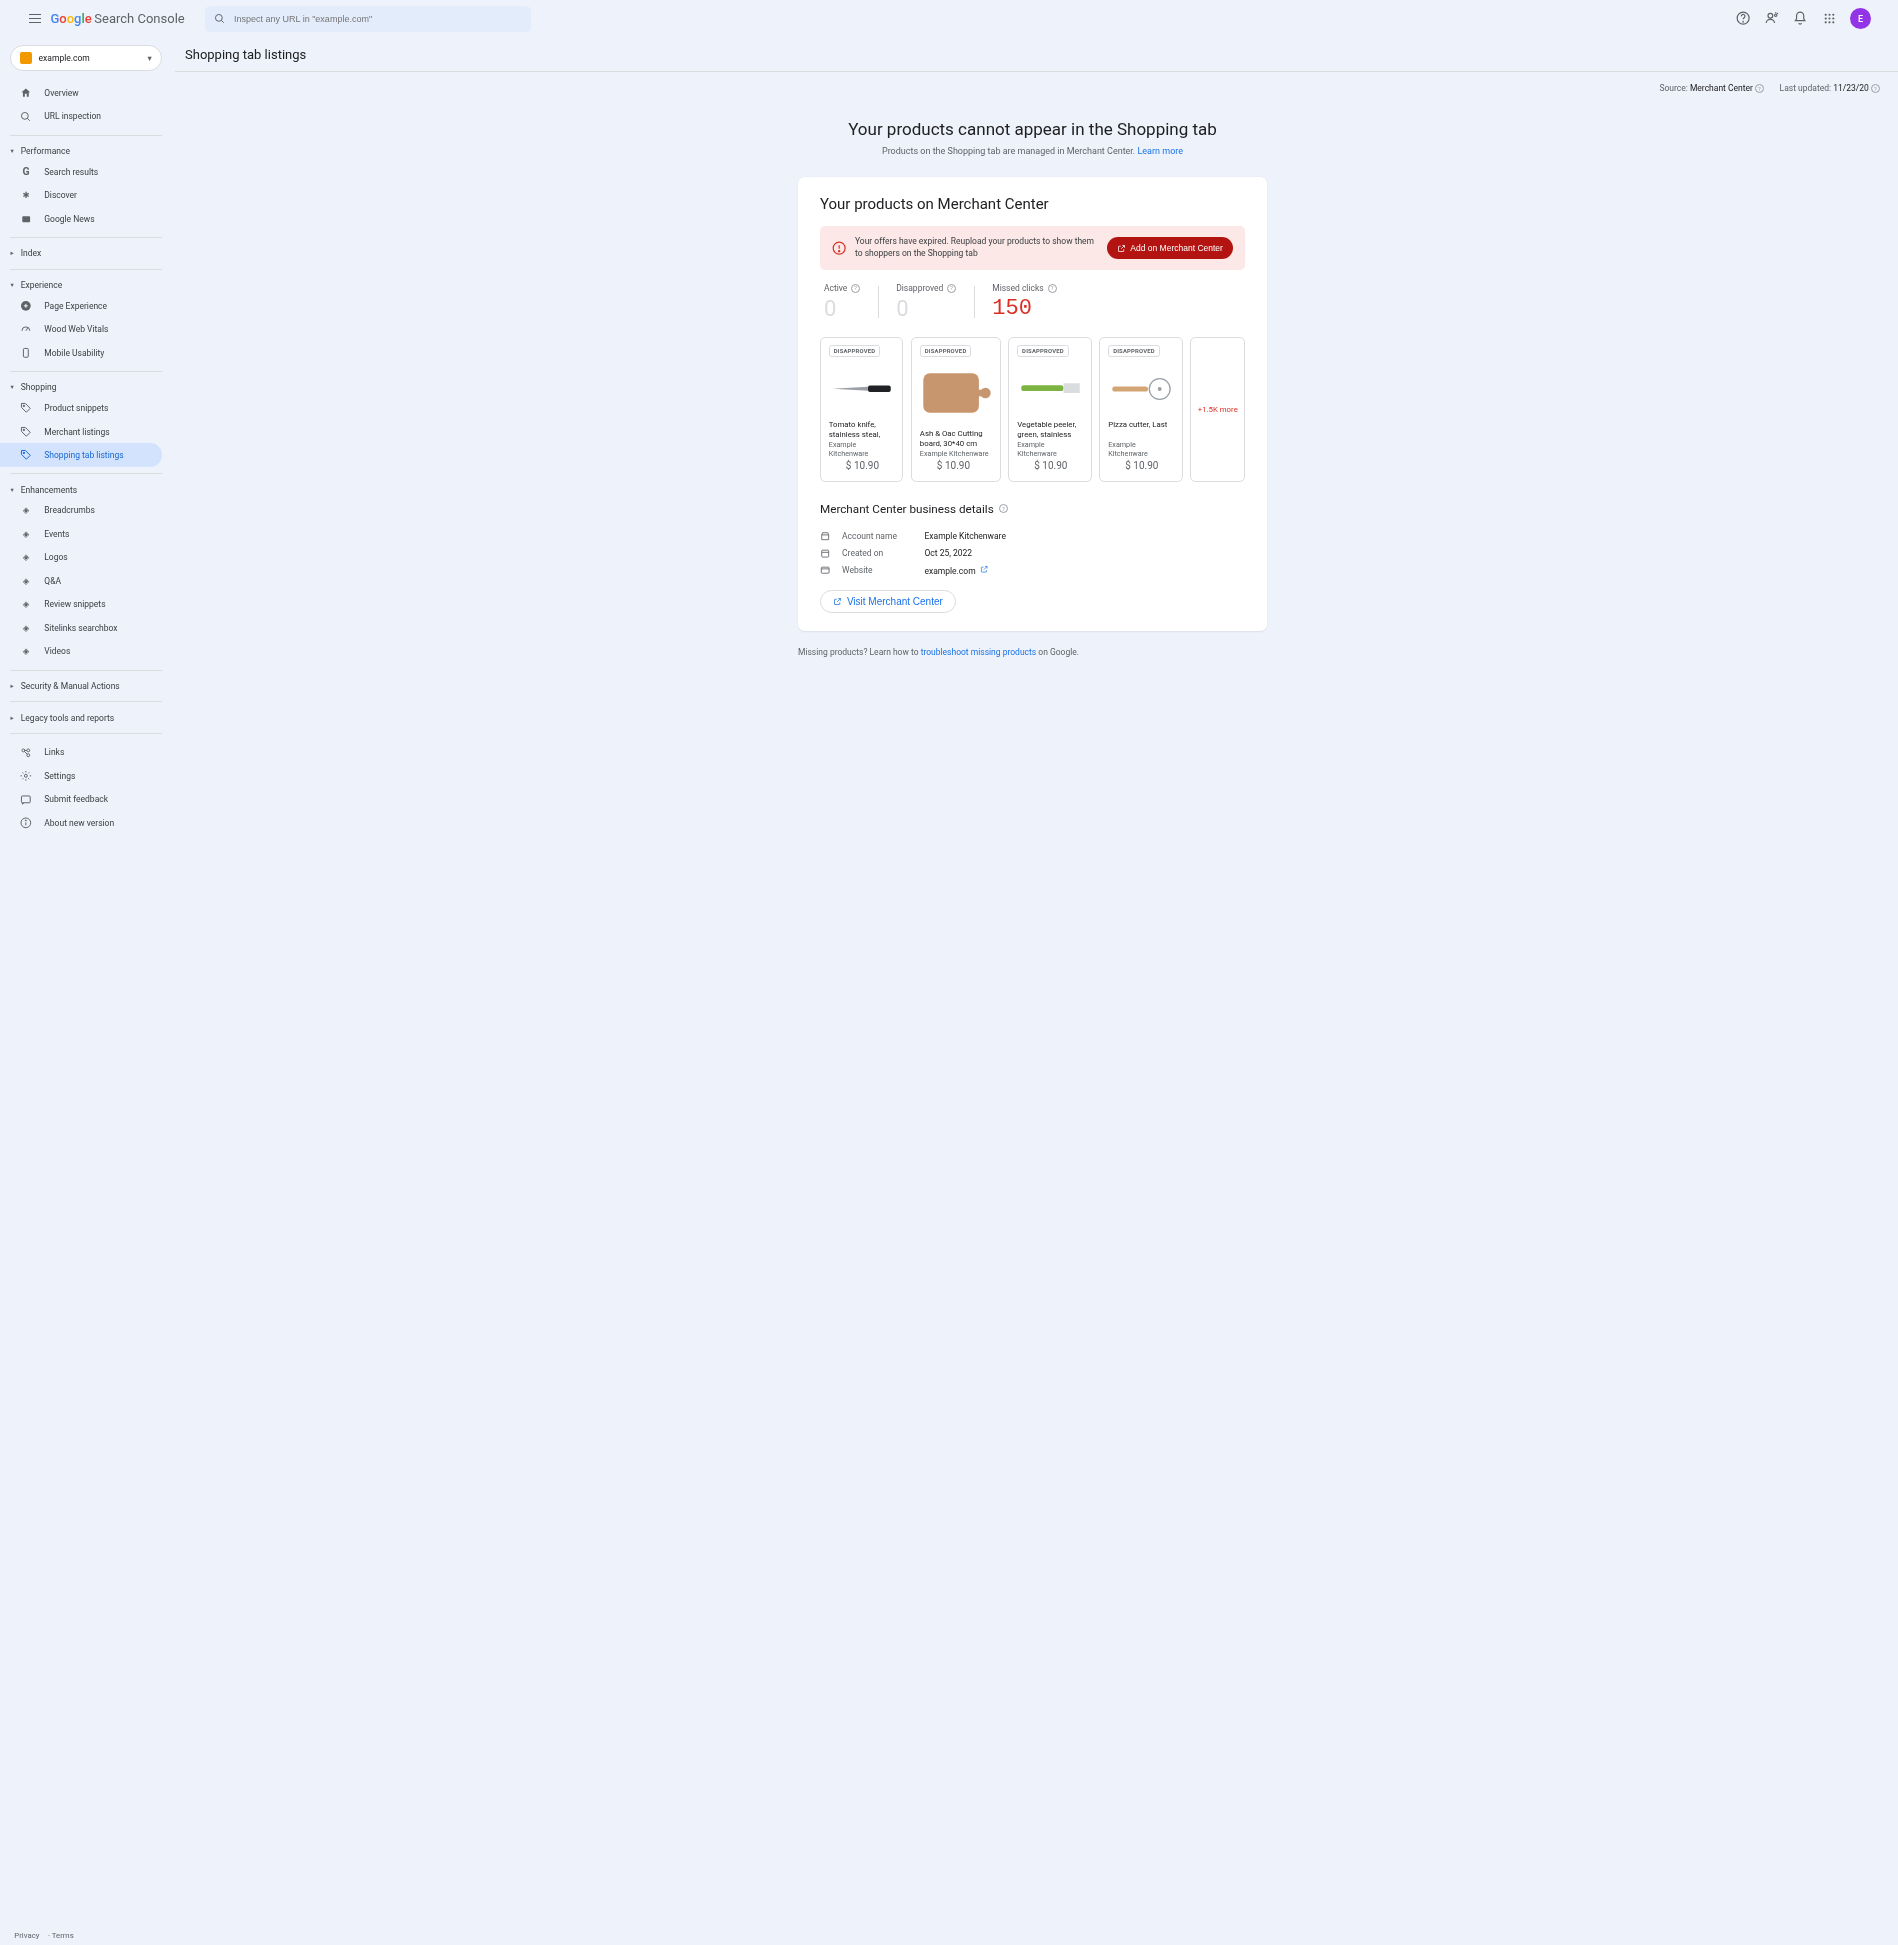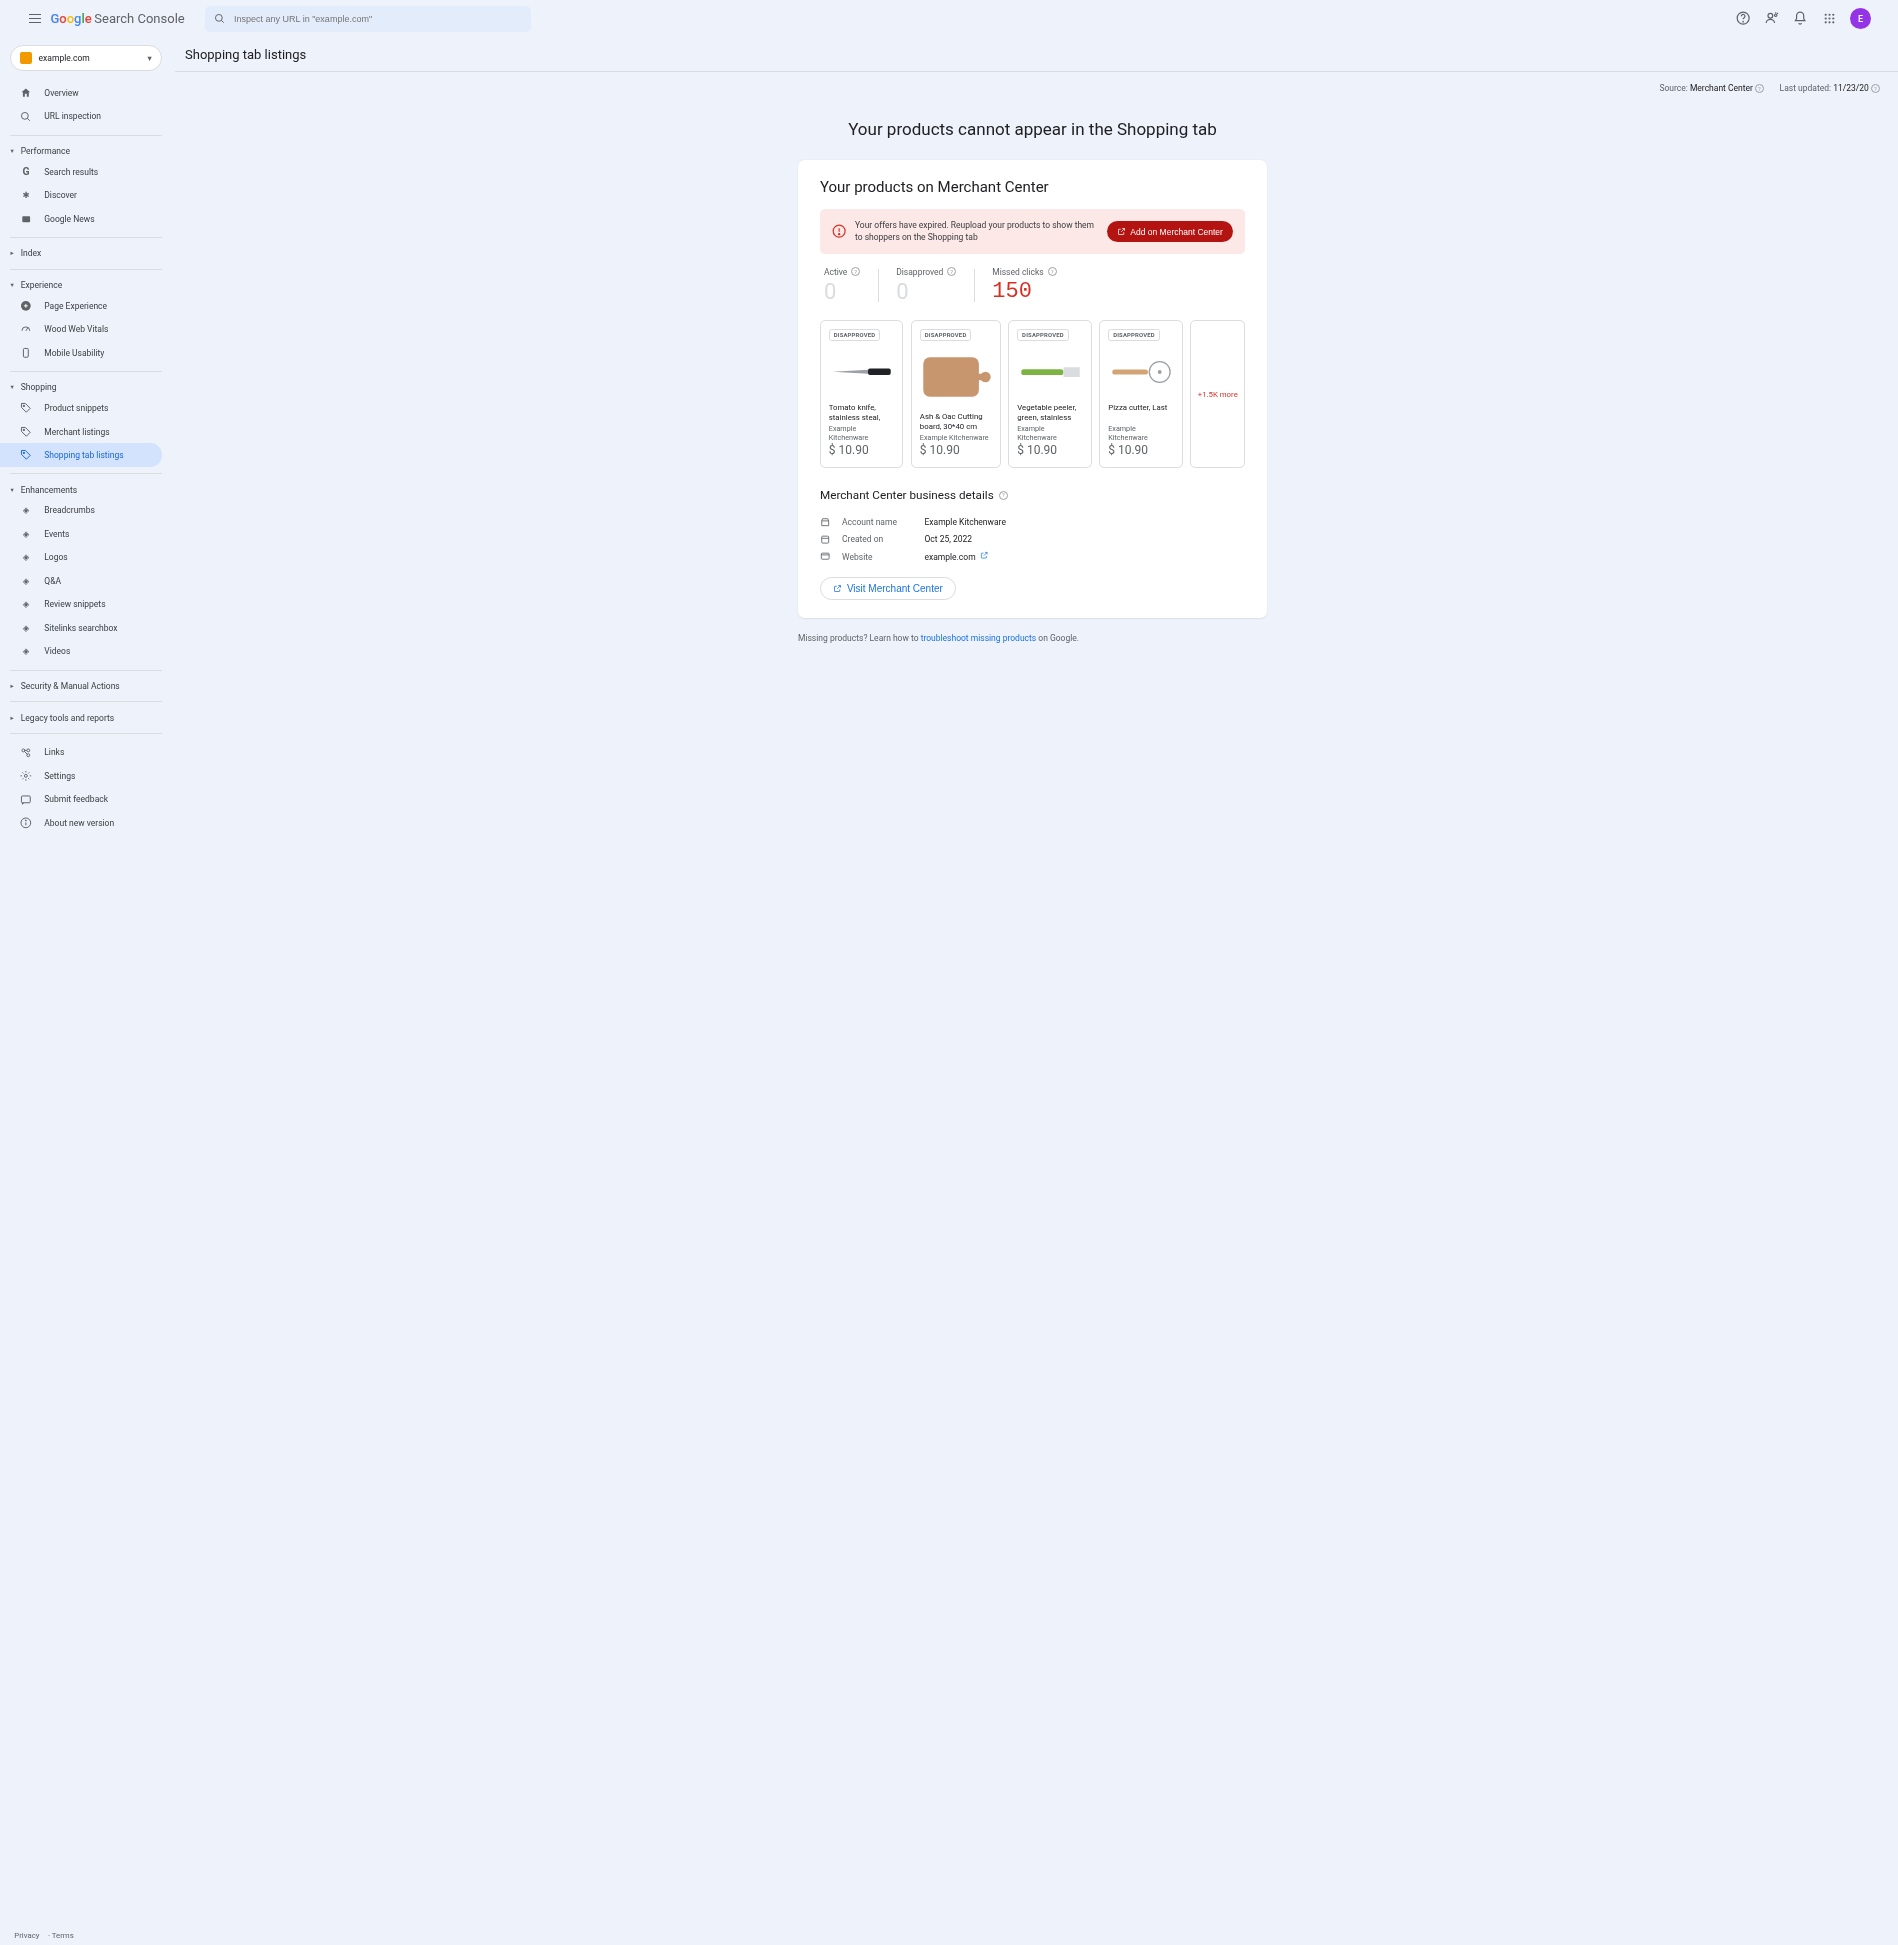--- a/index.html
+++ b/index.html
@@ -69,21 +69,21 @@
 .stat-label { font-size:8.5px; color:#5f6368; display:flex; align-items:center; gap:3.9px; margin-bottom:2.6px;}
 .stat-value { font-size:22px; font-weight:400;}
 .stat-value.grey { color:#dadce0;}
 .stat-value.red { color:#d93025;font-family:Liberation Mono, monospace;}
 .products-row { display:flex; gap:7.8px; margin-bottom:19.6px;}
 .prod-card { flex:1; border:0.7px solid #dadce0; border-radius:5.2px; padding:7.8px 7.8px 10.4px 7.8px; min-height:130px; display:flex; flex-direction:column;}
 .prod-badge { border:0.7px solid #dadce0; border-radius:2.6px; font-size:5.9px; font-weight:700; color:#5f6368; padding:2px 3.9px; align-self:flex-start; letter-spacing:0.2px;}
 .prod-img { flex:1; display:flex; align-items:center; justify-content:center; min-height:52px; margin:5.2px 0;}
 .prod-name { font-size:7.8px; color:#202124; line-height:1.3; margin-bottom:2.6px; height:18px; overflow:hidden;}
 .prod-store { font-size:7.2px; color:#5f6368; margin-bottom:1.3px;}
-.prod-price { font-size:12px; color:#5f6368;}
+.prod-price { font-size:10px; color:#5f6368;margin-left:17px;}
 .more-card { flex:0.8; border:0.7px solid #dadce0; border-radius:5.2px; display:flex; align-items:center; justify-content:center; color:#d93025; font-size:7.8px; cursor:pointer;}
 .details-h { font-size:11.7px; font-weight:400; display:flex; align-items:center; gap:5.2px; margin-bottom:11.7px;}
 .detail-row { display:flex; align-items:flex-end; gap:10.4px; padding:3.3px 0; font-size:8.5px;}
 .detail-row .dicon { width:11.7px; color:#5f6368;}
 .detail-row .dlabel { width:72px; color:#5f6368;}
 .detail-row .dvalue { color:#202124;}
 .ext-icon { color:#1a73e8; margin-left:3.9px;}
 .visit-btn { border:0.7px solid #dadce0; background:#fff; color:#1a73e8; border-radius:13px; padding:5.2px 11.7px; font-size:10px; cursor:pointer; display:inline-flex; align-items:center; gap:5.2px; margin-top:11.7px;}
 .footnote { max-width:469px; margin:15.6px auto 0 auto; font-size:8.5px; color:#5f6368;}
 .footnote a { color:#1a73e8; text-decoration:none;}
@@ -370,20 +370,21 @@
     <div class="main">
       <div class="page-title">Shopping tab listings</div>
       <hr class="title-rule">
       <div class="meta-row">
         <div><span>Source:</span> <b>Merchant Center</b> <span class="help-circle">?</span></div>
         <div><span>Last updated:</span> <b>11/23/20</b> <span class="help-circle">?</span></div>
       </div>
 
       <div class="hero">
         <h1>Your products cannot appear in the Shopping tab</h1>
+        <p><span>Products on the Shopping tab are managed in Merchant Center. </span><a href="#">Learn more</a></p>
       </div>
 
       <div class="card">
         <h2>Your products on Merchant Center</h2>
 
         <div class="alert">
           <span class="alert-icon">
               <svg width="14.3" height="14.3" viewBox="0 0 24 24" fill="none" stroke="#d93025" stroke-width="2">
                 <circle cx="12" cy="12" r="10"></circle>
                 <line x1="12" y1="7" x2="12" y2="13"></line>

